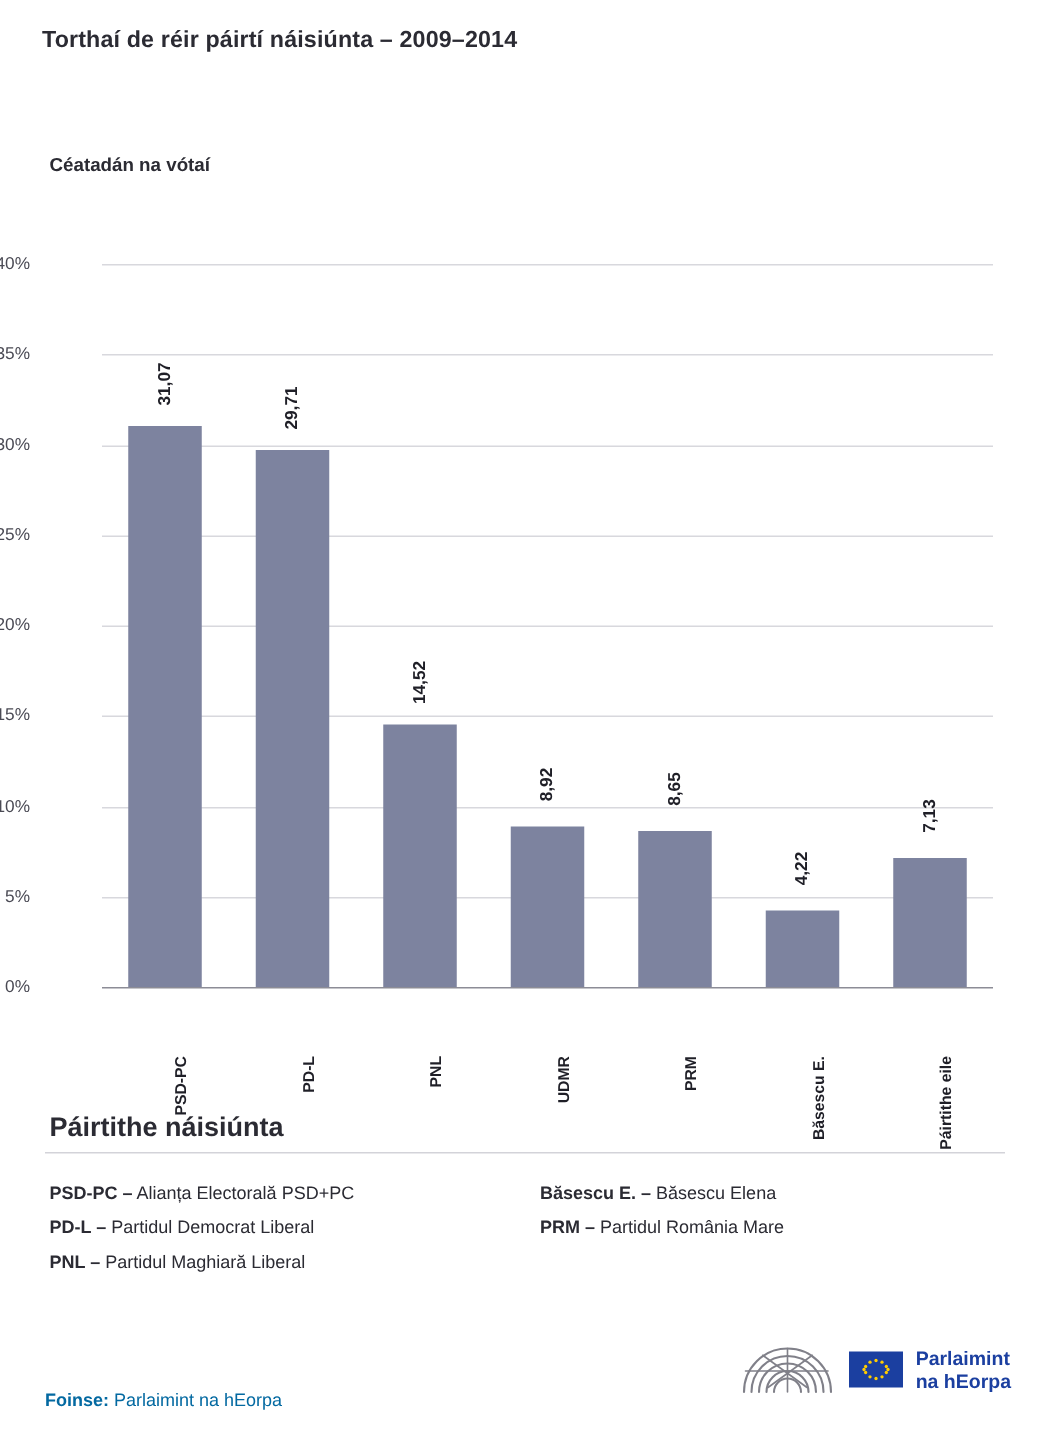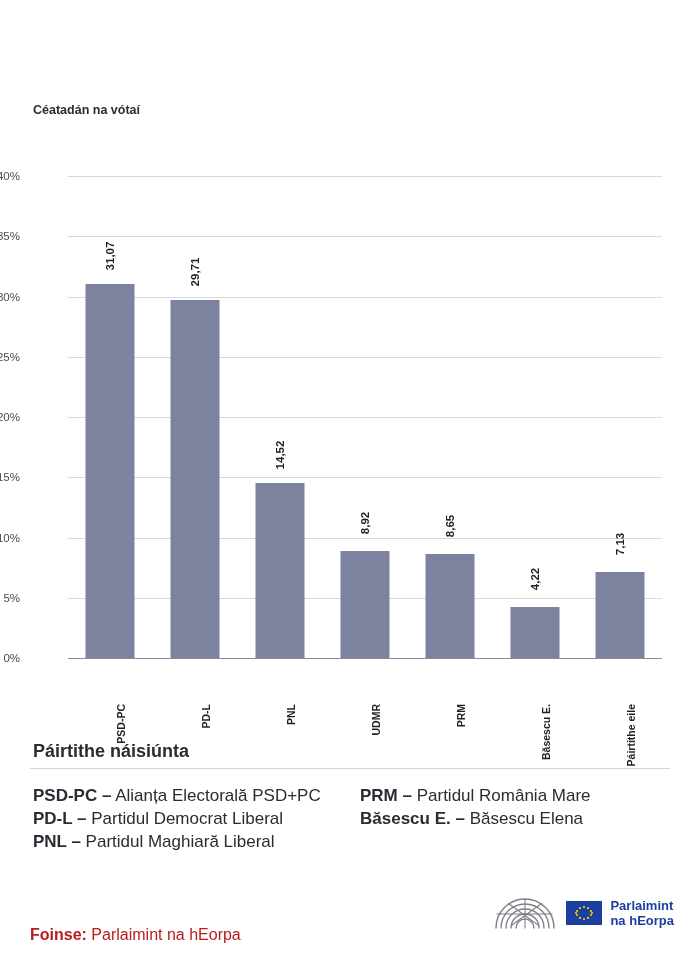--- a/index.html
+++ b/index.html
@@ -135,37 +135,37 @@
     position: absolute;
     left: 30px;
     top: 768px;
     width: 640px;
     height: 1px;
     background: #d3d3d9;
   }
   .legend-col {
     position: absolute;
     top: 784px;
-    font-size: 17px;
+    font-size: 12px;
     line-height: 23px;
     color: #2b2b33;
   }
   .legend-col.left { left: 33px; width: 300px; }
   .legend-col.right { left: 360px; width: 300px; }
   .legend-entry { margin-bottom: 0px; }
   .legend-entry b { font-weight: bold; }
   .legend-entry span { font-weight: normal; }
 
   
   .source {
     position: absolute;
     left: 30px;
     top: 926px;
-    font-size: 16px;
-    color: #b91c1c;
+    font-size: 12px;
+    color: #0369a1;
   }
   .source b { font-weight: bold; }
   .source span { font-weight: normal; }
 
   .logo {
     position: absolute;
     right: 26px;
     top: 896px;
     display: flex;
     align-items: center;
@@ -189,20 +189,21 @@
     color: #1b3fa0;
     line-height: 15px;
     white-space: nowrap;
   }
 </style>
 </head>
 <body>
 
 <div class="page">
 
+  <div class="title">Torthaí de réir páirtí náisiúnta – 2009–2014</div>
   <div class="axis-title">Céatadán na vótaí</div>
 
   <div class="chart">
     <div class="plot" id="plot">
         <div class="gridline baseline" style="top: 482px;"></div>
         <div class="ytick" style="top: 482px;">0%</div>
         <div class="gridline" style="top: 421.75px;"></div>
         <div class="ytick" style="top: 421.75px;">5%</div>
         <div class="gridline" style="top: 361.5px;"></div>
         <div class="ytick" style="top: 361.5px;">10%</div>
@@ -259,22 +260,22 @@
   </div>
 
   <div class="legend-title">Páirtithe náisiúnta</div>
   <div class="legend-rule"></div>
   <div class="legend-col left" id="legend-left">
       <div class="legend-entry"><b>PSD-PC –</b><span> Alianța Electorală PSD+PC</span></div>
       <div class="legend-entry"><b>PD-L –</b><span> Partidul Democrat Liberal</span></div>
       <div class="legend-entry"><b>PNL –</b><span> Partidul Maghiară Liberal</span></div>
     </div>
   <div class="legend-col right" id="legend-right">
+      <div class="legend-entry"><b>Băsescu E. –</b><span> Băsescu Elena</span></div>
       <div class="legend-entry"><b>PRM –</b><span> Partidul România Mare</span></div>
-      <div class="legend-entry"><b>Băsescu E. –</b><span> Băsescu Elena</span></div>
     </div>
 
   <div class="source">
     <b>Foinse:</b><span> Parlaimint na hEorpa</span>
   </div>
 
   <div class="logo">
     <svg class="logo-hemicycle" viewBox="0 0 66 34">
       <g stroke="#6b6b75" stroke-width="1.4" fill="none" stroke-linecap="round">
         <path d="M4 32 A29 29 0 0 1 62 32"></path>

